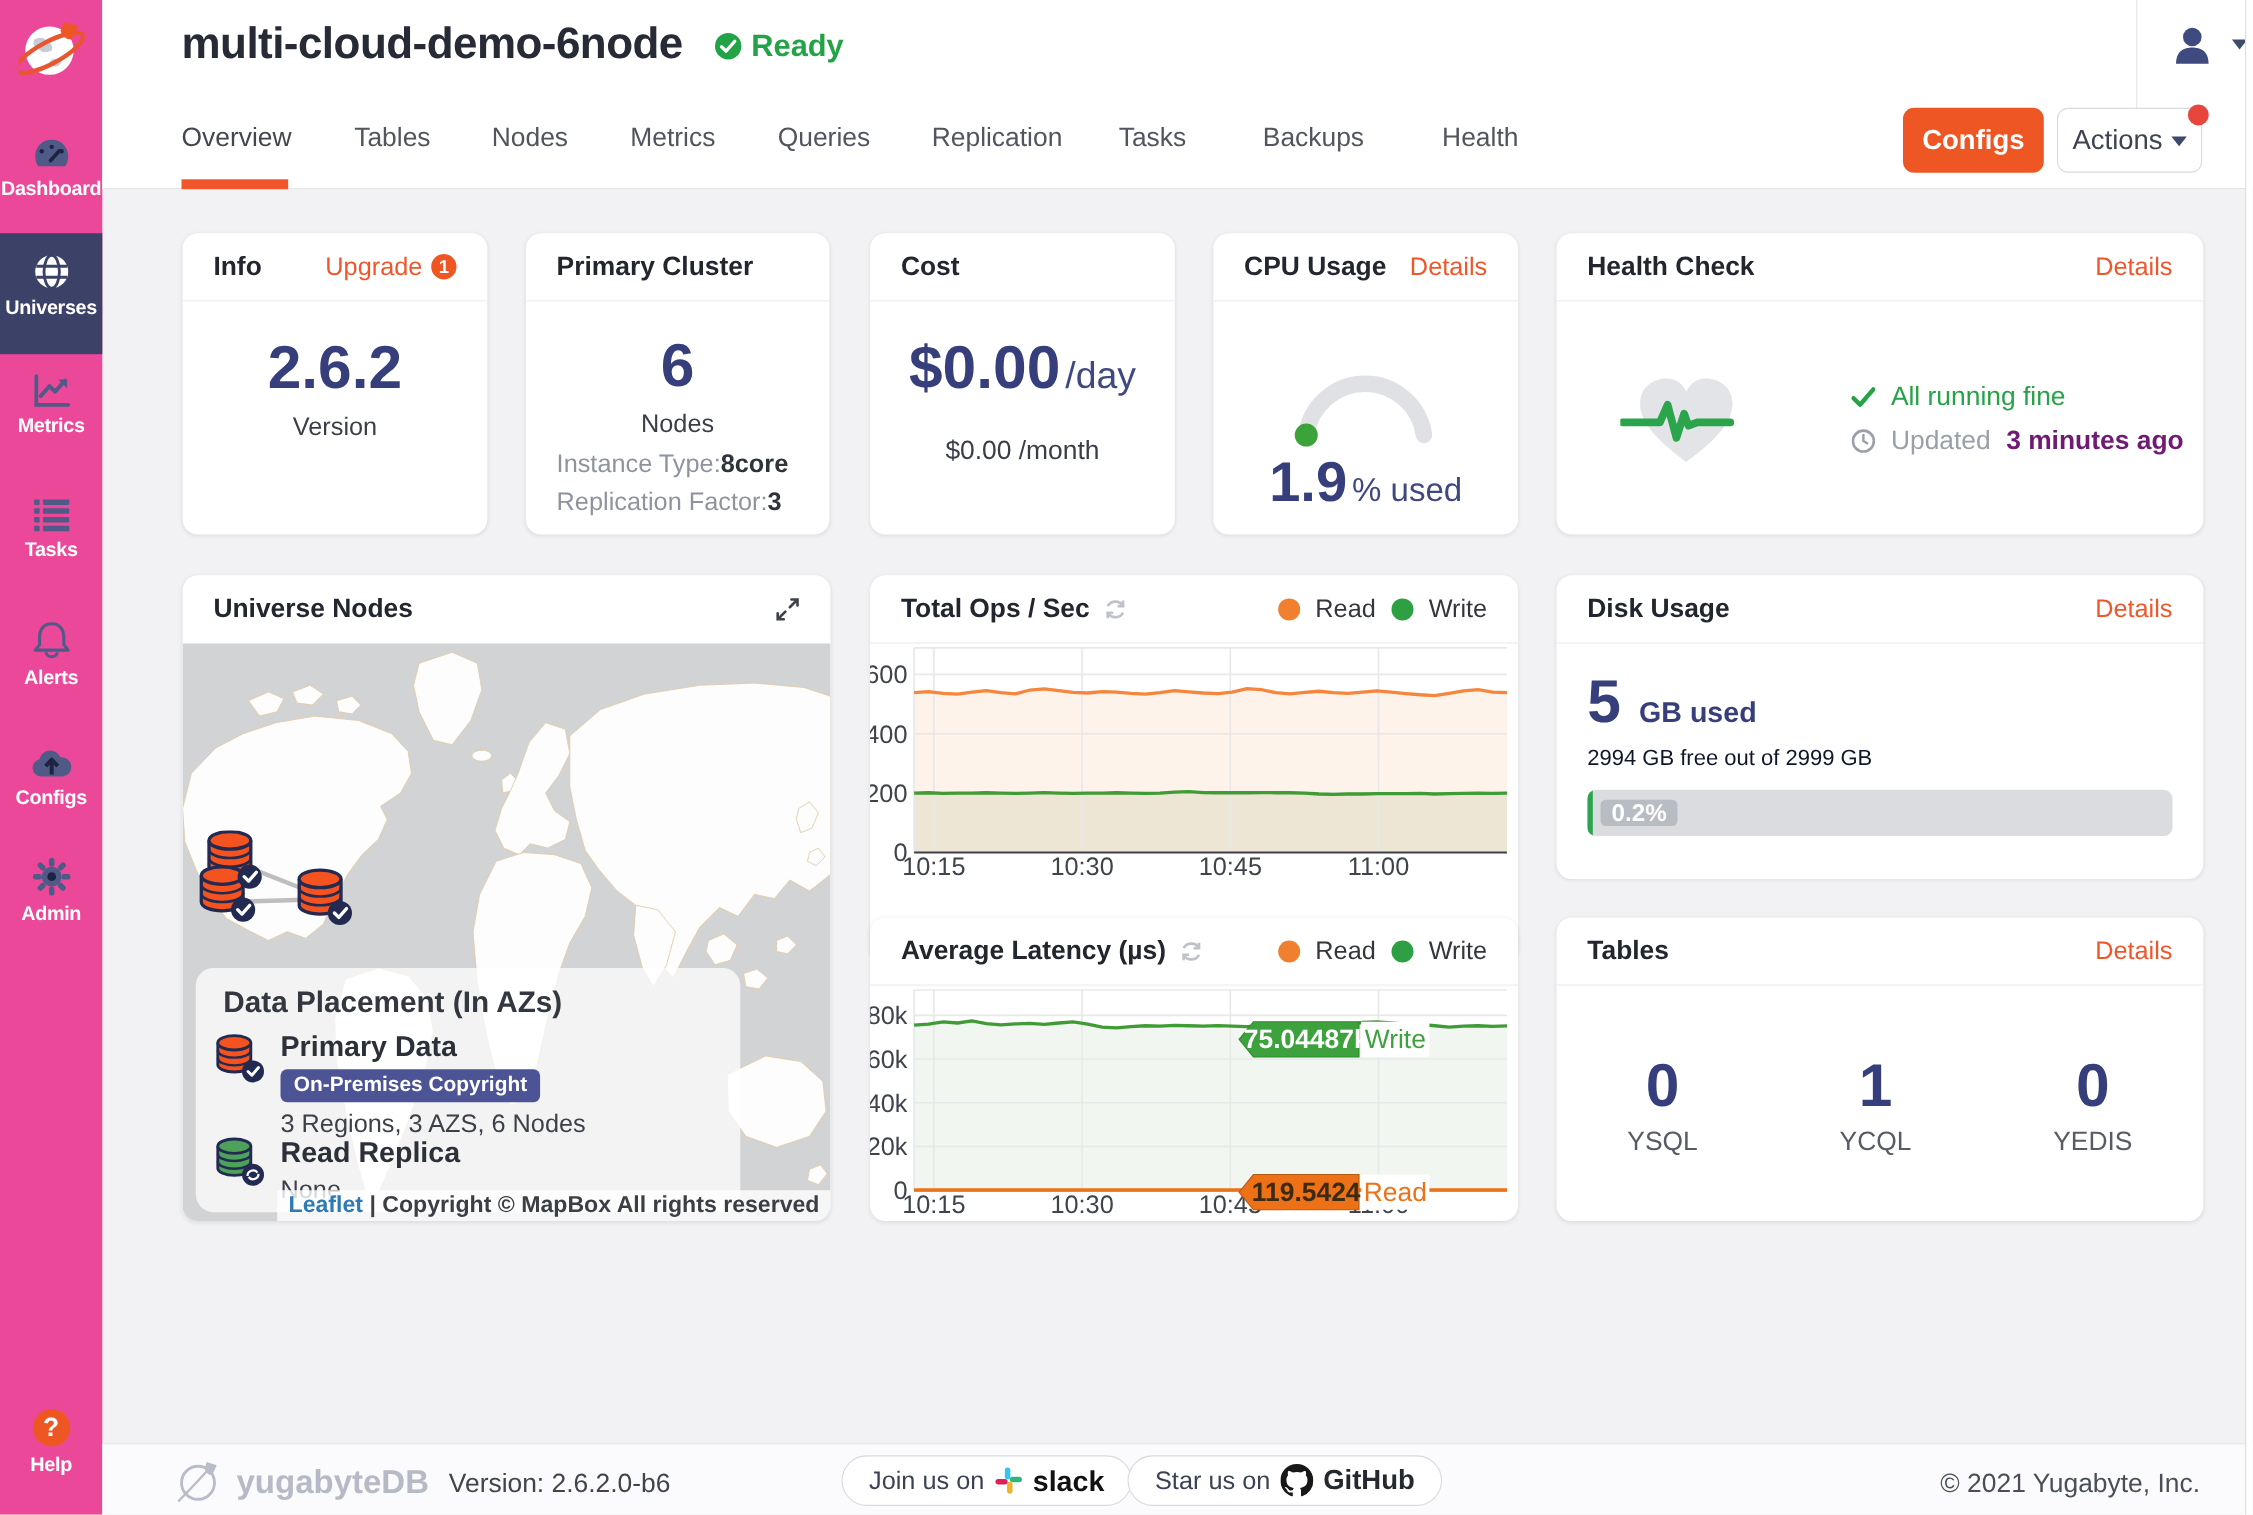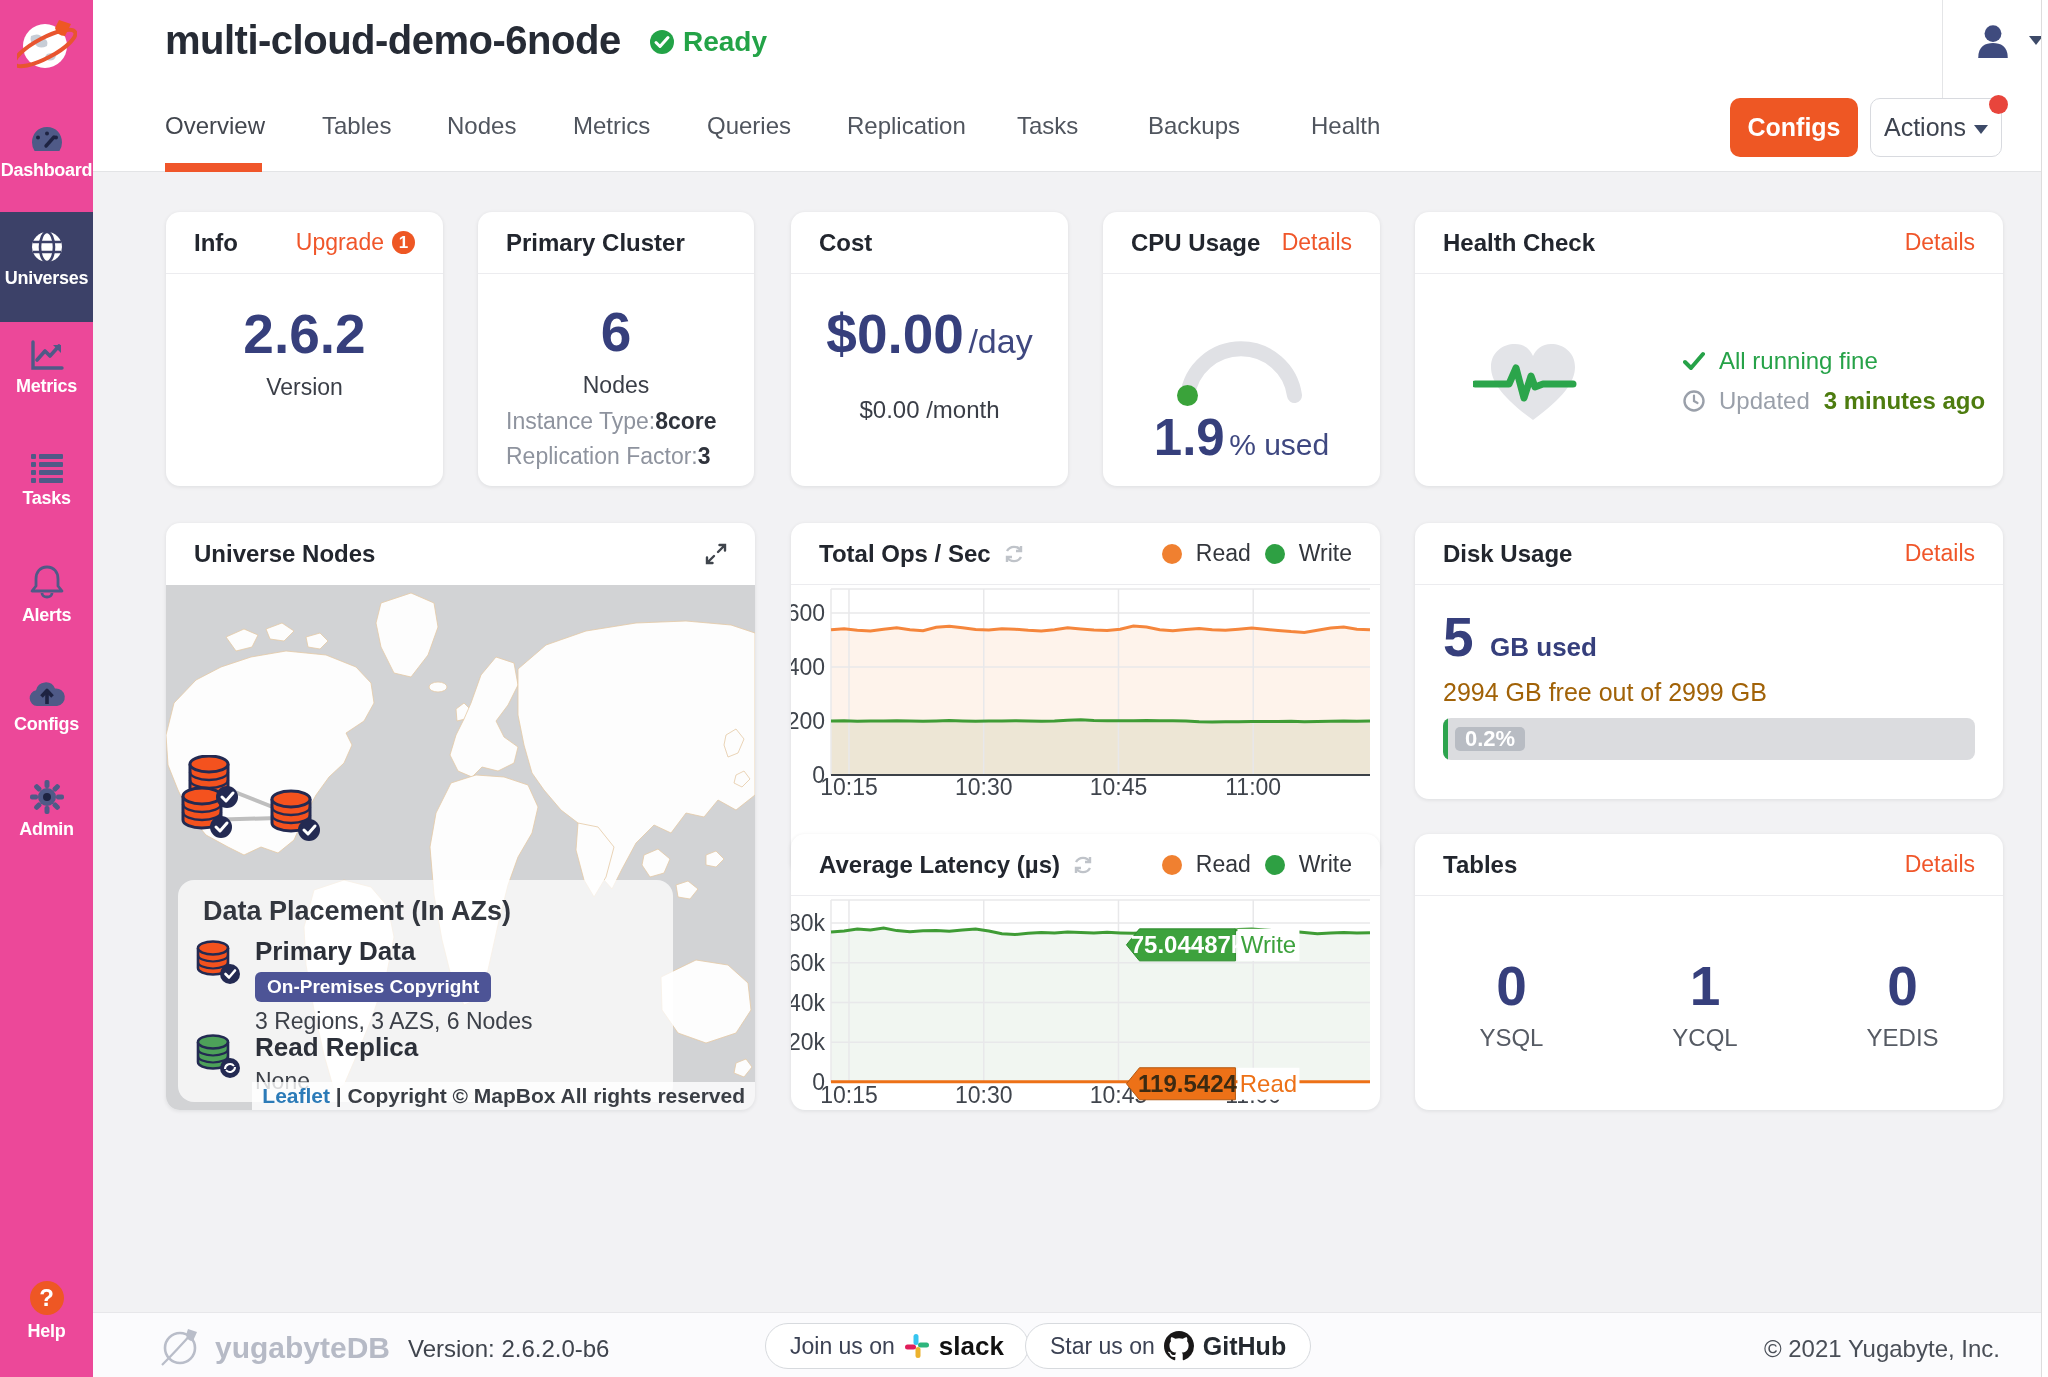--- a/index.html
+++ b/index.html
@@ -248,21 +248,21 @@
         <path d="M2,11 L8,17 L20,3" stroke="#26a248" stroke-width="4" fill="none" stroke-linecap="round" stroke-linejoin="round"></path>
       </svg>
     <span style="font-size:24px;color:#26a248">All running fine</span>
   </div>
   <div class="abs" style="left:268px;top:175px;display:flex;align-items:center;gap:14px">
     <svg width="22" height="22" viewBox="0 0 22 22">
       <circle cx="11" cy="11" r="9.5" fill="none" stroke="#9aa0aa" stroke-width="2.4"></circle>
       <path d="M11,5.5 V11 L14.5,13" stroke="#9aa0aa" stroke-width="2.2" fill="none" stroke-linecap="round"></path>
     </svg>
     <span style="font-size:24px;color:#9aa0aa">Updated</span>
-    <span style="font-size:24px;color:#4d7c0f;font-weight:bold">3 minutes ago</span>
+    <span style="font-size:24px;color:#701a75;font-weight:bold">3 minutes ago</span>
   </div>
 </section>
 
 <section class="card" style="left:166px;top:523px;width:589px;height:587px;overflow:hidden">
   <div class="chead" style="border-bottom:none">
     <span class="ctitle">Universe Nodes</span>
     <svg width="22" height="22" viewBox="0 0 22 22">
       <path d="M13,9 L20,2 M14.5,2 H20 V7.5 M9,13 L2,20 M2,14.5 V20 H7.5" stroke="#3f444c" stroke-width="2.4" fill="none" stroke-linecap="round"></path>
     </svg>
   </div>
@@ -447,21 +447,21 @@
 
 <section class="card" style="left:1415px;top:523px;width:588px;height:276px">
   <div class="chead">
     <span class="ctitle">Disk Usage</span>
     <span class="details">Details</span>
   </div>
   <div class="abs" style="left:28px;top:82px">
     <span class="bignum" style="font-size:55px">5</span>
     <span style="font-size:26px;color:#363f7c;font-weight:bold;margin-left:12px">GB used</span>
   </div>
-  <div class="abs" style="left:28px;top:155px;font-size:25px;color:#a16207">2994 GB free out of 2999 GB</div>
+  <div class="abs" style="left:28px;top:155px;font-size:20px;color:#0f172a">2994 GB free out of 2999 GB</div>
   <div class="abs" style="left:28px;top:195px;width:532px;height:42px;background:#dbdcdf;border-radius:8px;overflow:hidden">
     <div style="position:absolute;left:0;top:0;width:5px;height:42px;background:#2da44e"></div>
     <div style="position:absolute;left:12px;top:9px;background:#b8bcc3;border-radius:5px;color:#fff;font-size:22px;font-weight:bold;padding:0 10px;line-height:24px">0.2%</div>
   </div>
 </section>
 
 <section class="card" style="left:1415px;top:834px;width:588px;height:276px">
   <div class="chead">
     <span class="ctitle">Tables</span>
     <span class="details">Details</span>

